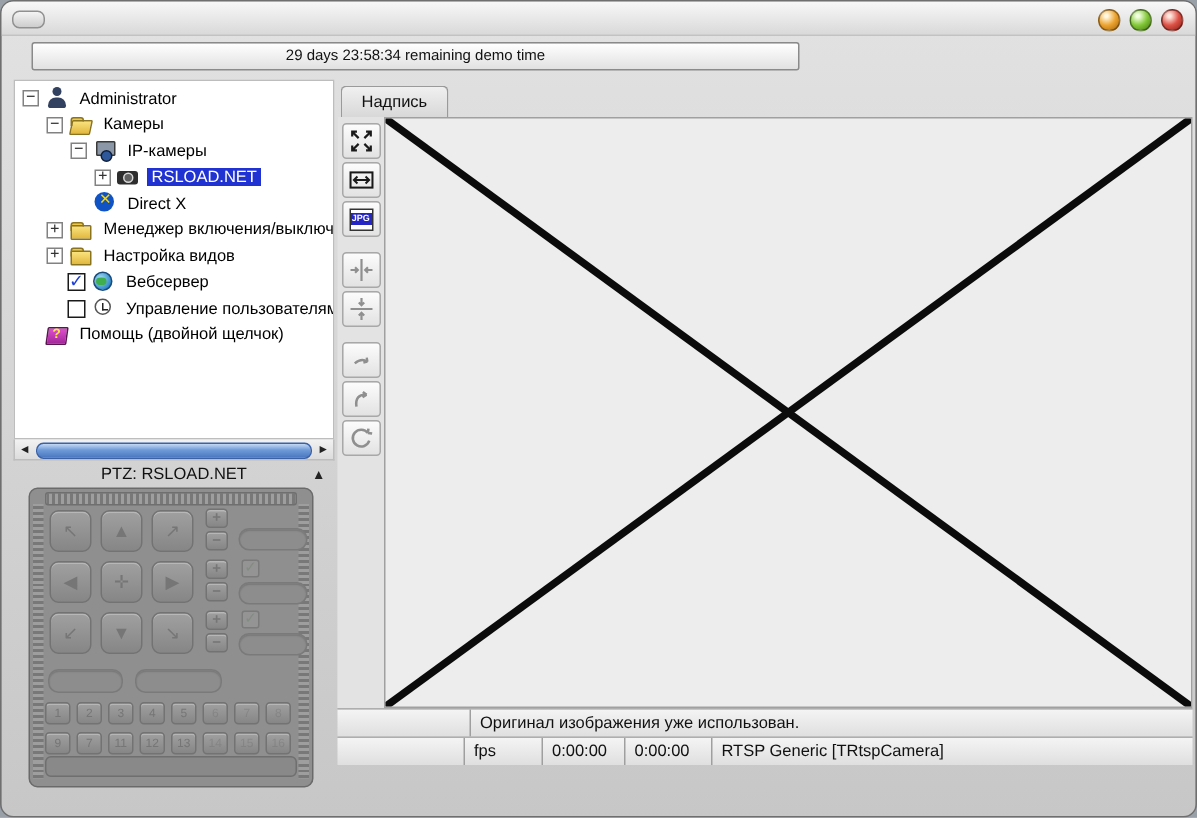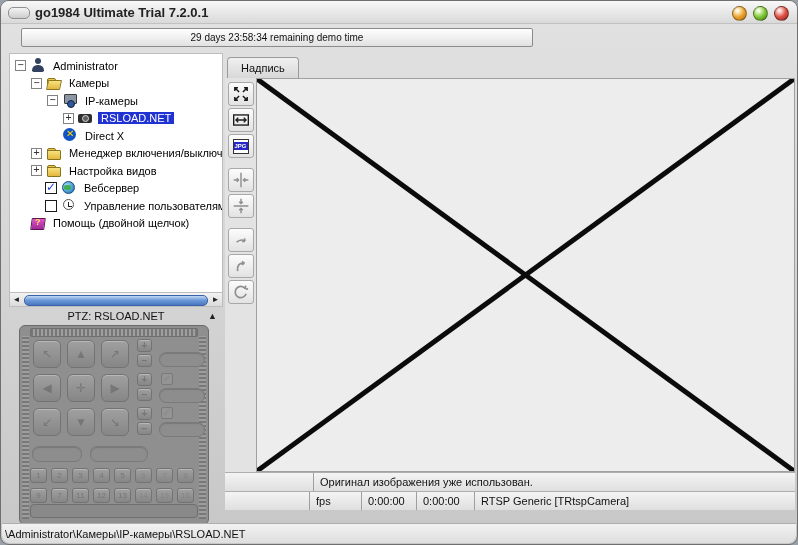--- a/index.html
+++ b/index.html
@@ -119,21 +119,20 @@
     font-size:11px;color:#111;padding-left:3px;box-sizing:border-box;}
   svg.tico{display:block;}
 </style>
 </head>
 <body>
 
 <div id="window">
 
   <div class="titlebar">
     <span class="sysmenu"></span>
-    <span class="wtitle">go1984 Ultimate Trial 7.2.0.1</span>
     <span class="orb min"></span>
     <span class="orb max"></span>
     <span class="orb cls"></span>
   </div>
 
   <div class="demo">
     <span>29 days 23:58:34 remaining demo time</span>
   </div>
 
   <div class="leftcol">
@@ -351,17 +350,14 @@
     </div>
     <div class="srow">
       <div class="scell first" style="width:84px;"></div>
       <div class="scell" style="width:52px;">fps</div>
       <div class="scell" style="width:55px;">0:00:00</div>
       <div class="scell" style="width:58px;">0:00:00</div>
       <div class="scell sflex">RTSP Generic [TRtspCamera]</div>
     </div>
   </div>
 
-  <div class="pathbar">
-    <span>\Administrator\Камеры\IP-камеры\RSLOAD.NET</span>
-  </div>
 
 </div>
 
 </body></html>

